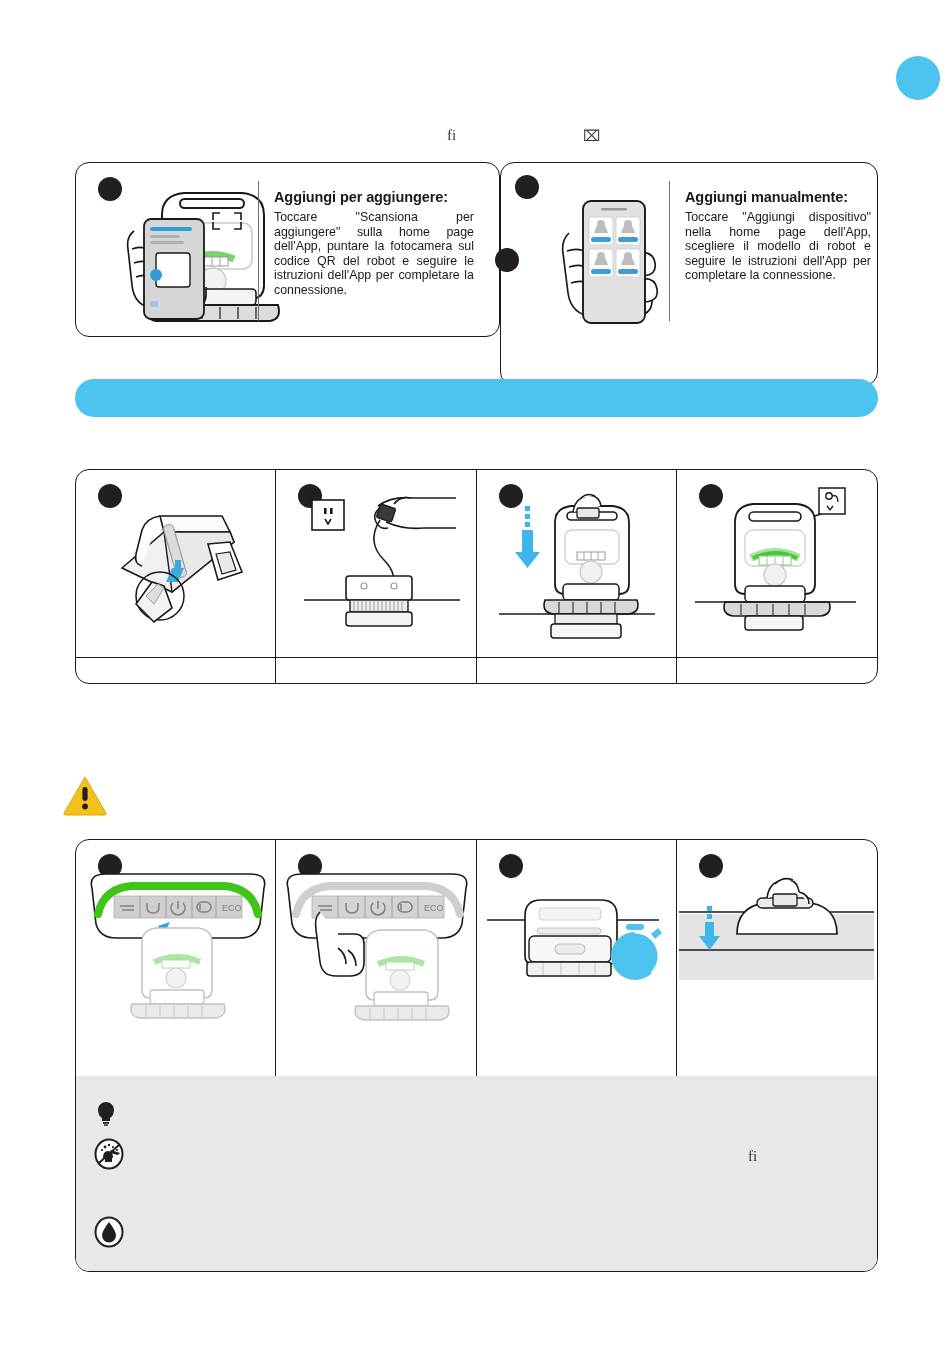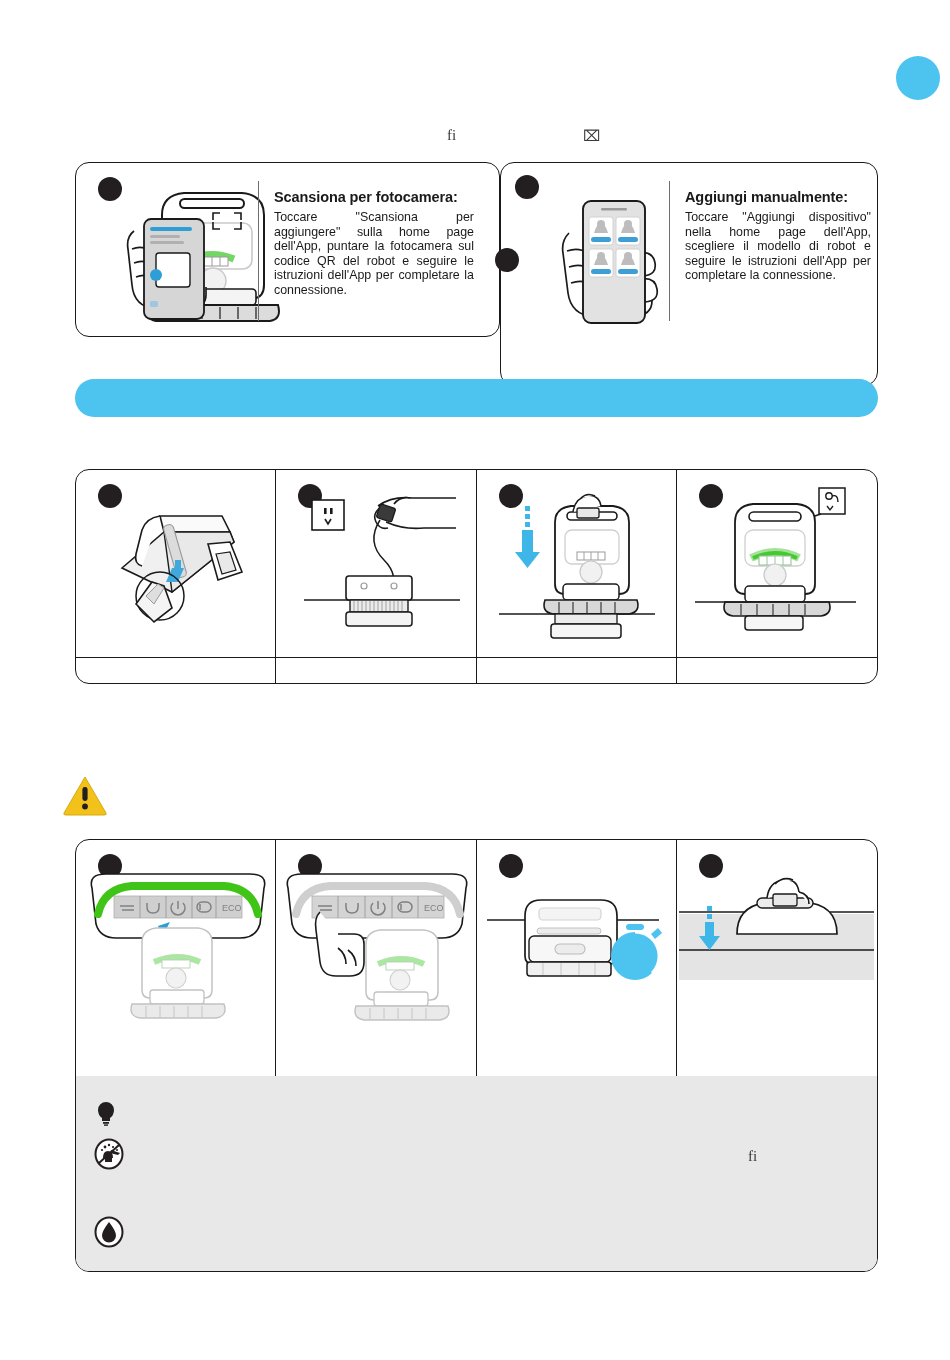--- a/index.html
+++ b/index.html
@@ -168,21 +168,21 @@
         <rect x="32" y="70" width="34" height="3" rx="1.5" fill="#b0b0b0"></rect>
         <rect x="38" y="82" width="34" height="34" rx="3" fill="#fff" stroke="#1a1a1a" stroke-width="1.4"></rect>
         <circle cx="38" cy="104" r="6" fill="#2e9ed6"></circle>
         <rect x="32" y="130" width="8" height="6" rx="1" fill="#9fc8e0"></rect>
       </svg>
     </div>
 
     <div class="vrule" style="left:182px; top:18px; height:140px;"></div>
 
     <div class="textcol" style="left:198px; top:26px; width:200px;">
-      <h3>Scansiona per fotocamera:</h3>
+      <h3>Aggiungi per aggiungere:</h3>
       <p>Toccare "Scansiona per aggiungere" sulla home page dell'App, puntare la fotocamera sul codice QR del robot e seguire le istruzioni dell'App per completare la connessione.</p>
     </div>
   </div>
 
   <div class="card" id="sec1-right">
     <div class="bullet" style="left:14px; top:12px;"></div>
     <div class="bullet" style="left:-6px; top:85px;"></div>
 
     <div class="illo">
       <svg width="150" height="165" viewBox="0 0 150 165" style="position:absolute; left:50px; top:8px;">

